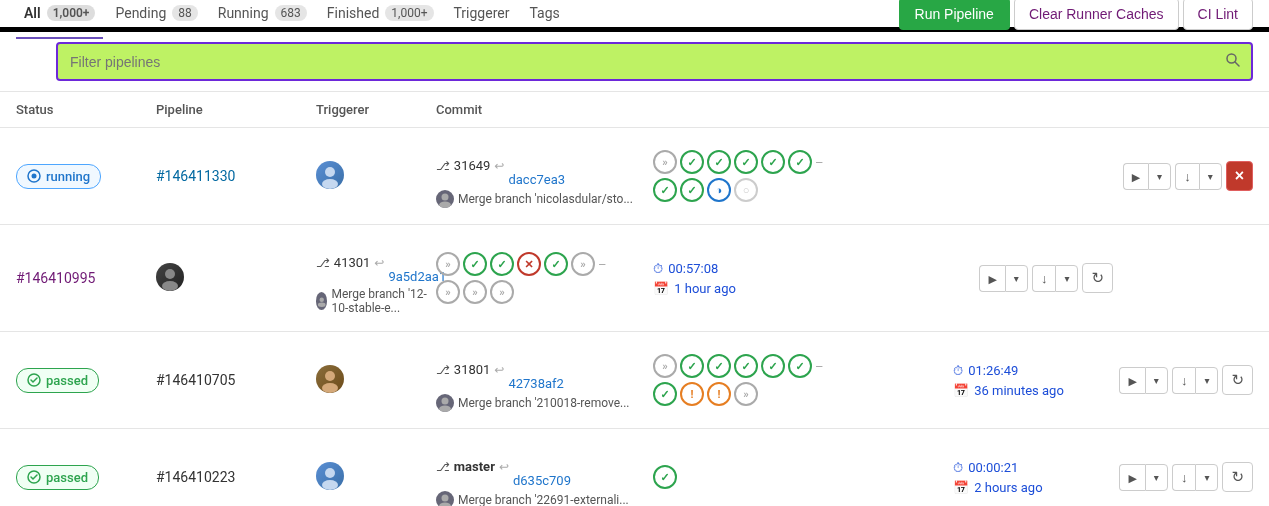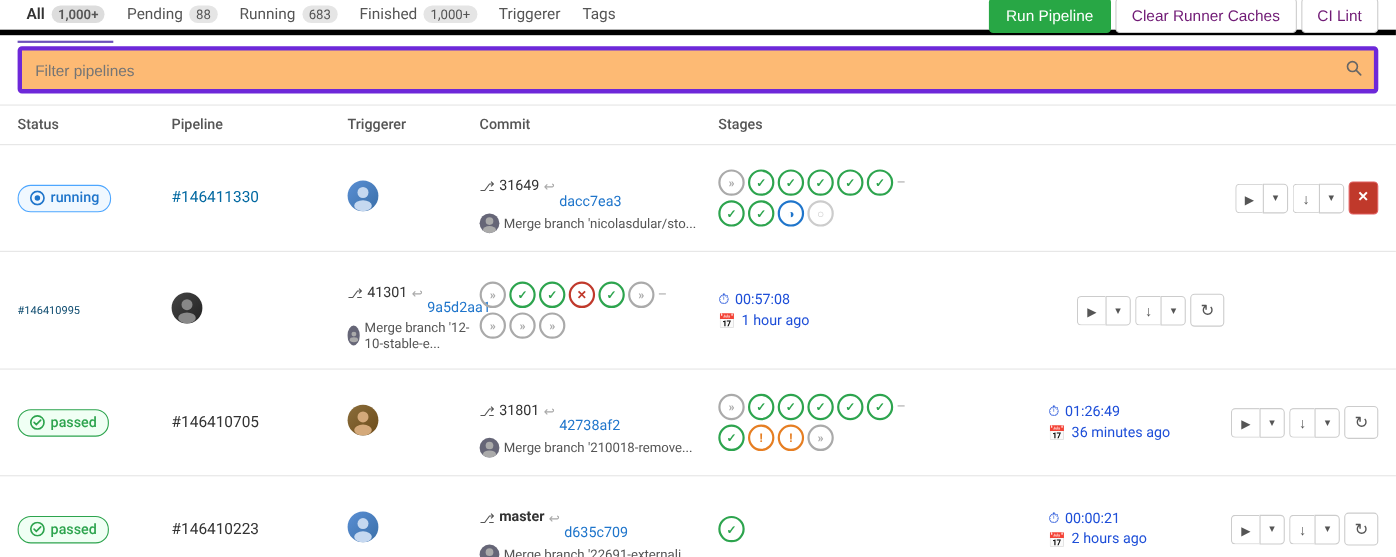--- a/index.html
+++ b/index.html
@@ -27,22 +27,22 @@
     }
     .btn-outline {
       background: #fff; color: #701a75; border: 1px solid #ccc; border-radius: 4px;
       padding: 7px 14px; font-size: 14px; cursor: pointer;
     }
 
     .filter-bar {
       padding: 10px 16px; border-bottom: 1px solid #e5e5e5;
     }
     .filter-input-wrap {
-      display: flex; align-items: center; border: 4px solid #6d28d9;
-      border-radius: 4px; overflow: hidden; background: #fdba74;
+      display: flex; align-items: center; border: 2px solid #6d28d9;
+      border-radius: 4px; overflow: hidden; background: #bef264; margin-left: 40px;
     }
     .filter-input {
       flex: 1; border: none; outline: none; padding: 8px 12px;
       background: transparent; font-size: 14px; color: #555;
     }
     .filter-search-btn {
       border: none; background: transparent; padding: 8px 10px; cursor: pointer; color: #555;
     }
 
     .table-header {
@@ -153,21 +153,20 @@
       </svg>
     </button>
   </div>
 </div>
 
 <div class="table-header">
   <span>Status</span>
   <span>Pipeline</span>
   <span>Triggerer</span>
   <span>Commit</span>
-  <span>Stages</span>
   <span></span>
   <span></span>
 </div>
 
 <div class="pipeline-row">
   <div>
     <span class="status-badge status-running">
       <svg width="14" height="14" viewBox="0 0 14 14">
         <circle cx="7" cy="7" r="6" stroke="#1f75cb" stroke-width="1.5" fill="none"></circle>
         <circle cx="7" cy="7" r="2.5" fill="#1f75cb"></circle>
@@ -236,21 +235,21 @@
           <span class="chevron">▾</span>
         </button>
     </div>
     <button class="action-btn action-btn-danger">
         <span class="close-icon"></span>
       </button>
   </div>
 </div>
 
 <div class="pipeline-row">
-  <div style="color:#0c4a6e;font-size:10px;">#146410995</div>
+  <div style="color:#701a75;font-size:14px;">#146410995</div>
   <div>
     <div class="avatar" style="background:linear-gradient(135deg,#444,#222);">
       <svg width="28" height="28" viewBox="0 0 28 28" fill="none">
         <circle cx="14" cy="11" r="5" fill="#888"></circle>
         <ellipse cx="14" cy="23" rx="8" ry="5" fill="#888"></ellipse>
       </svg>
     </div>
   </div>
   <div class="commit-cell">
     <div class="commit-ref">

